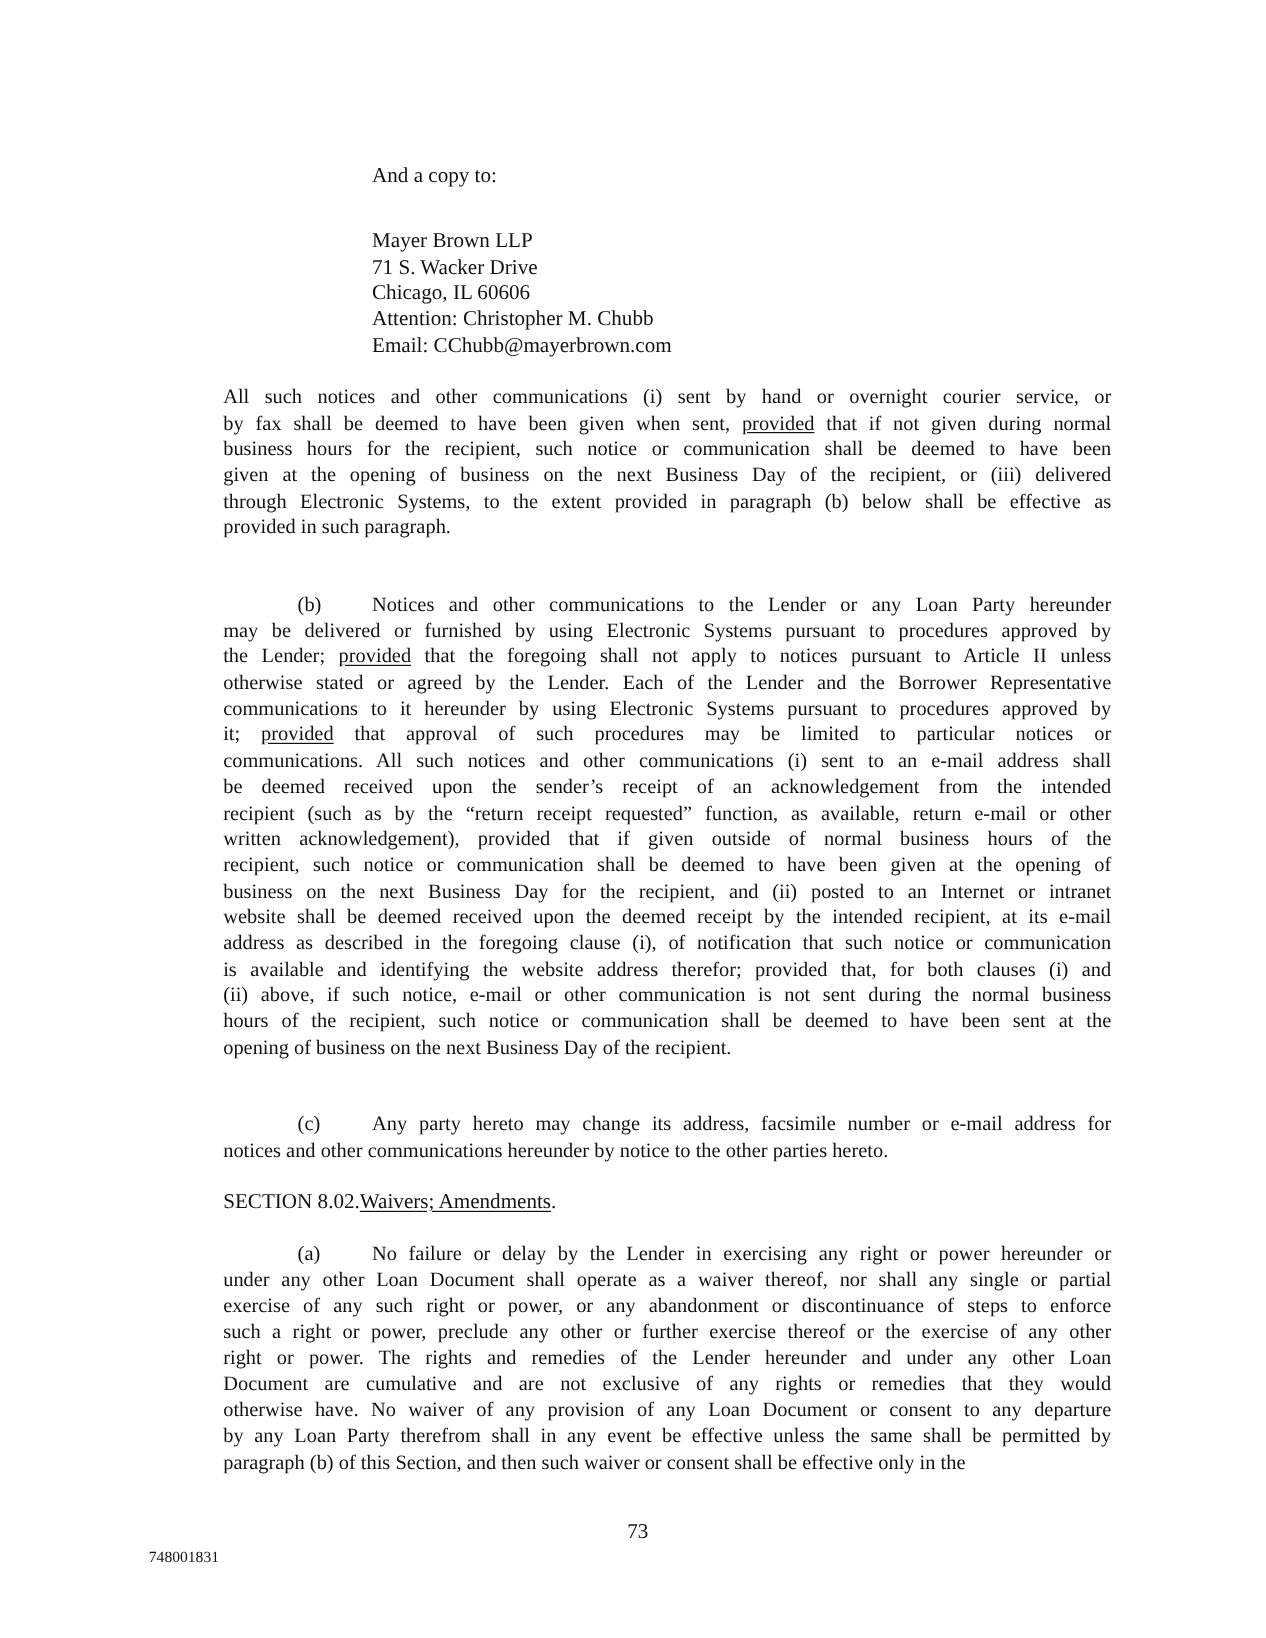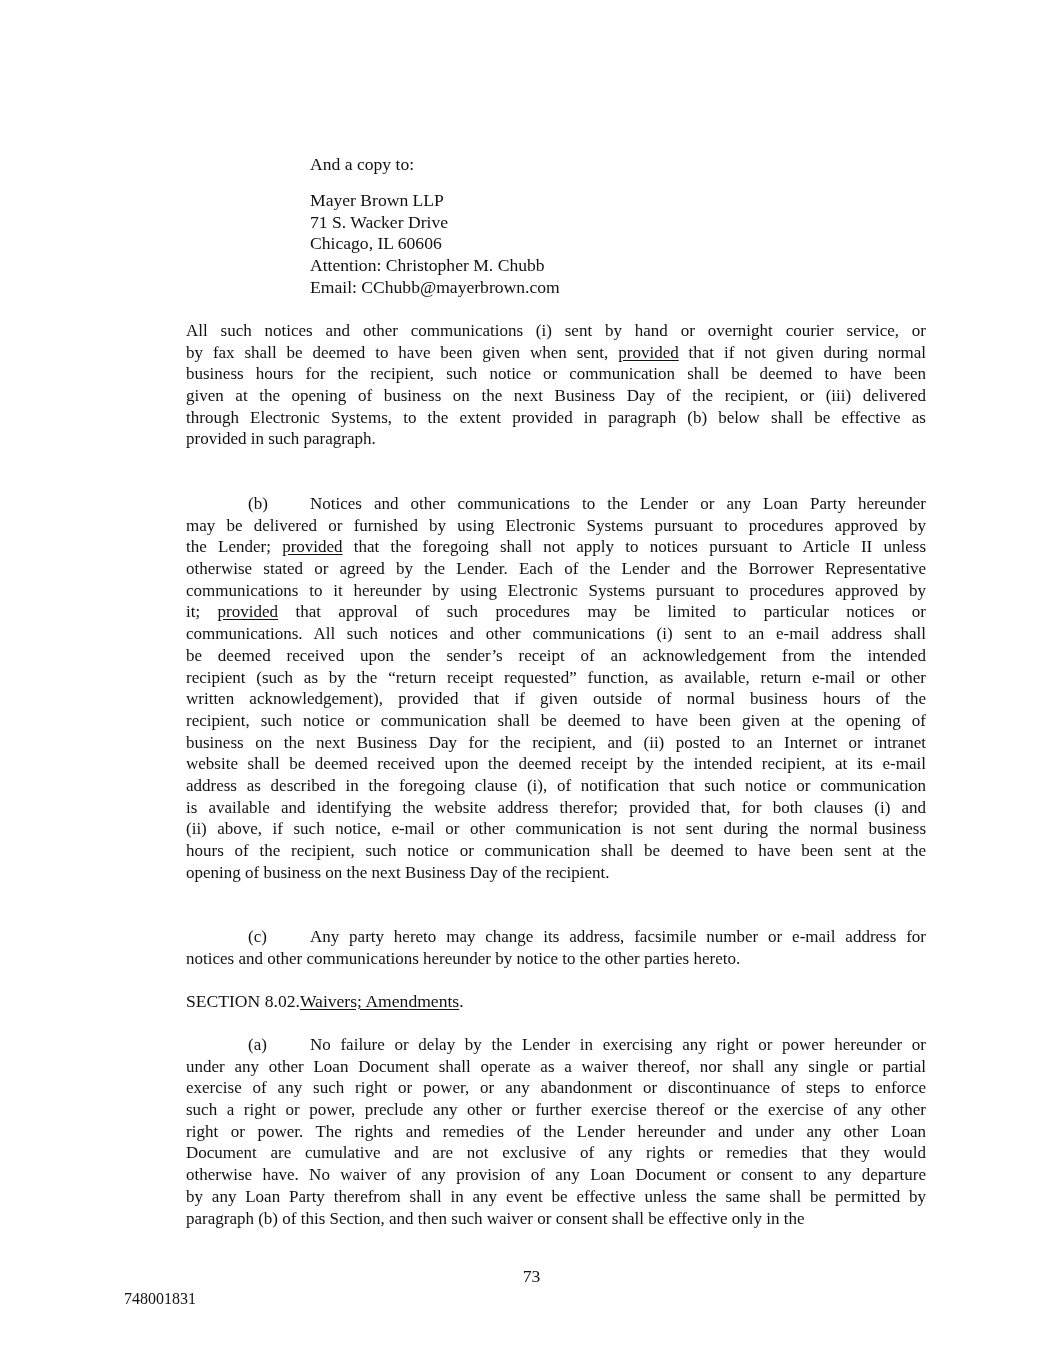--- a/index.html
+++ b/index.html
@@ -10,28 +10,28 @@
     }
     .page { position: absolute; left: 0; top: 0; width: 1055px; height: 1365px; background: #fff; }
     .block { position: absolute; left: 186px; width: 740px; font-size: 17px; line-height: 21.7px; }
     .addr { position: absolute; left: 310px; font-size: 17.6px; line-height: 21.7px; }
     .line { display: block; white-space: nowrap; text-align: justify; text-align-last: justify; height: 21.7px; }
     .line.last { text-align-last: left; }
     .label { display: inline-block; width: 62px; text-align-last: left; }
     u { text-decoration: underline; text-underline-offset: 2px; }
     .heading { position: absolute; left: 186px; font-size: 17.6px; line-height: 21.7px; white-space: nowrap; }
     .page-num { position: absolute; left: 0; width: 1063px; text-align: center; top: 1266px; font-size: 17.6px; }
-    .doc-id { position: absolute; left: 124px; top: 1290px; font-size: 16px; }
+    .doc-id { position: absolute; left: 124px; top: 1290px; font-size: 13px; }
   </style>
 </head>
 <body>
 
 <div class="page">
 
-  <div class="addr" style="top:154px;">And a copy to:</div>
+  <div class="addr" style="top:136px;">And a copy to:</div>
 
   <div class="addr" style="top:190px;">
     <span class="line last">Mayer Brown LLP</span>
     <span class="line last">71 S. Wacker Drive</span>
     <span class="line last">Chicago, IL 60606</span>
     <span class="line last">Attention: Christopher M. Chubb</span>
     <span class="line last">Email:  CChubb@mayerbrown.com</span>
   </div>
 
   <div class="block" style="top:320px;">

